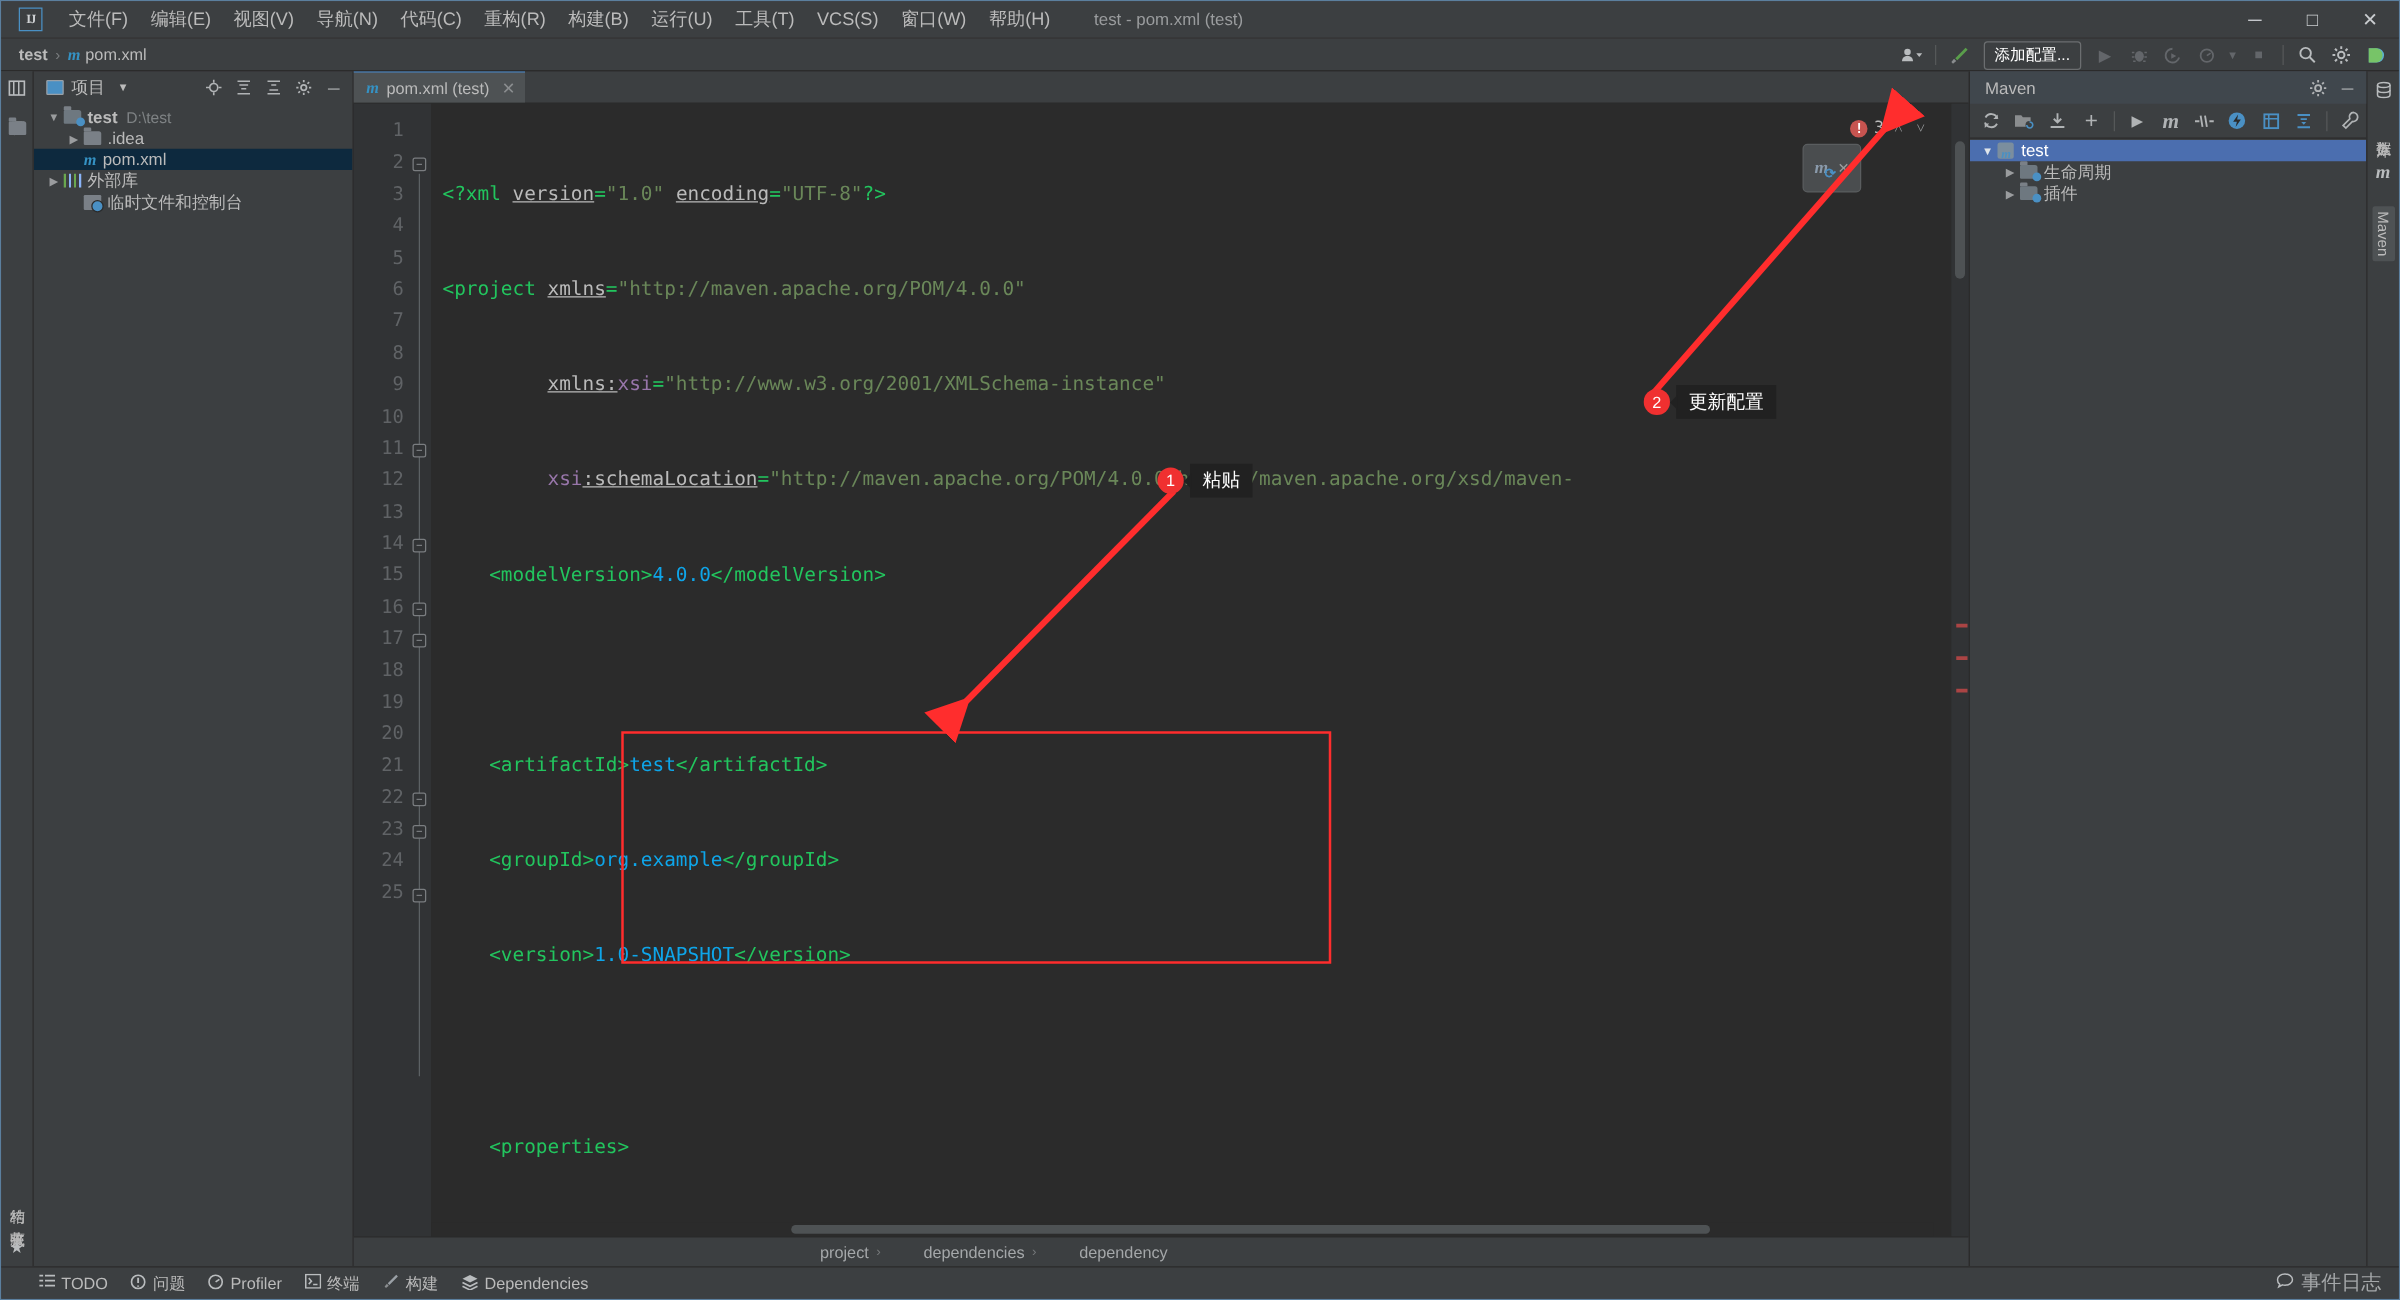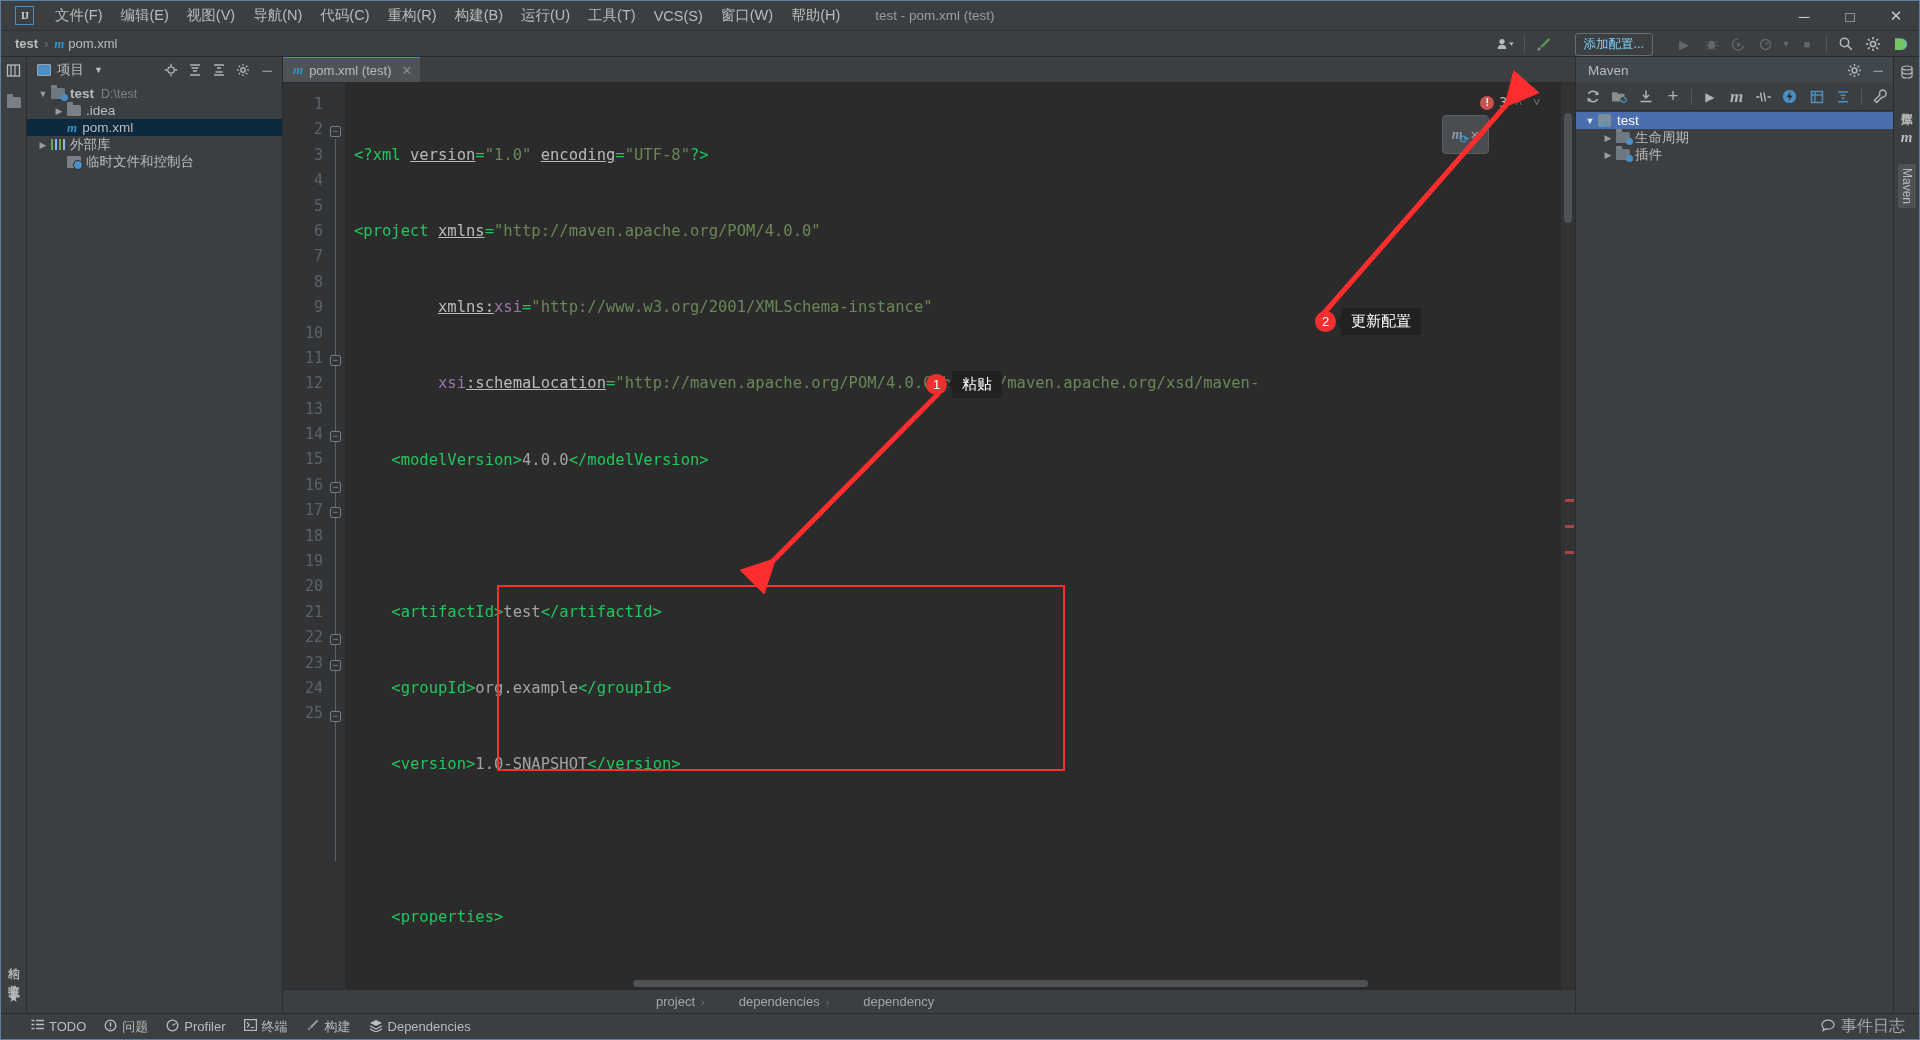--- a/index.html
+++ b/index.html
@@ -68,22 +68,22 @@
     display: flex; align-items: center; gap: 1px;
   }
   .tb-btn {
     width: 26px; height: 24px; display: flex; align-items: center; justify-content: center;
     color: #9a9c9e; font-size: 13px; border-radius: 3px;
   }
   .tb-btn.dis { color: #63666a; }
   .tb-sep { width: 1px; height: 16px; background: #555859; margin: 0 5px; }
   .addcfg {
     border: 1px solid #6b6e70; border-radius: 3px;
-    color: #7dd3fc; font-size: 12.5px;
-    padding: 2px 8px; margin: 0 17px; white-space: nowrap;
+    color: #ffffff; font-size: 12.5px;
+    padding: 2px 8px; margin: 0 5px; white-space: nowrap;
   }
 
   
   .main { flex: 1 1 auto; display: flex; min-height: 0; }
 
   
   .left-strip {
     width: 26px; flex: 0 0 26px; background: #3c3f41;
     border-right: 1px solid #2b2b2b;
     display: flex; flex-direction: column; align-items: center;
@@ -158,21 +158,21 @@
   }
   .foldline{position:absolute;right:9px;width:1px;background:#5c6164;}
   .code {
     flex: 1 1 auto; position:relative; overflow:hidden;
     padding-top: 9px; background:#2b2b2b;
     font-family: "DejaVu Sans Mono", monospace; font-size:15.5px; line-height:25.4px;
     white-space: pre; color:#a9b7c6;
   }
   .cl { height:25.4px; padding-left: 9px; white-space:pre; }
   .t-tag{color:#22c55e;} .t-attr{color:#bababa;text-decoration:underline;} .t-val{color:#6a8759;}
-  .t-ns{color:#9876aa;} .t-txt{color:#a3a3a3;}
+  .t-ns{color:#9876aa;} .t-txt{color:#0ea5e9;}
 
   
   .stripe {
     width: 14px; flex: 0 0 14px; background:#313335; position:relative;
   }
   .stripe-thumb{position:absolute;left:3px;top:30px;width:8px;height:110px;background:#4e5254;border-radius:4px;}
   .stripe-mark{position:absolute;right:1px;width:9px;height:3px;background:#a44;}
   .err-counter{
     position:absolute; right:18px; top:7px; display:flex; align-items:center; gap:5px;
     z-index:20;

